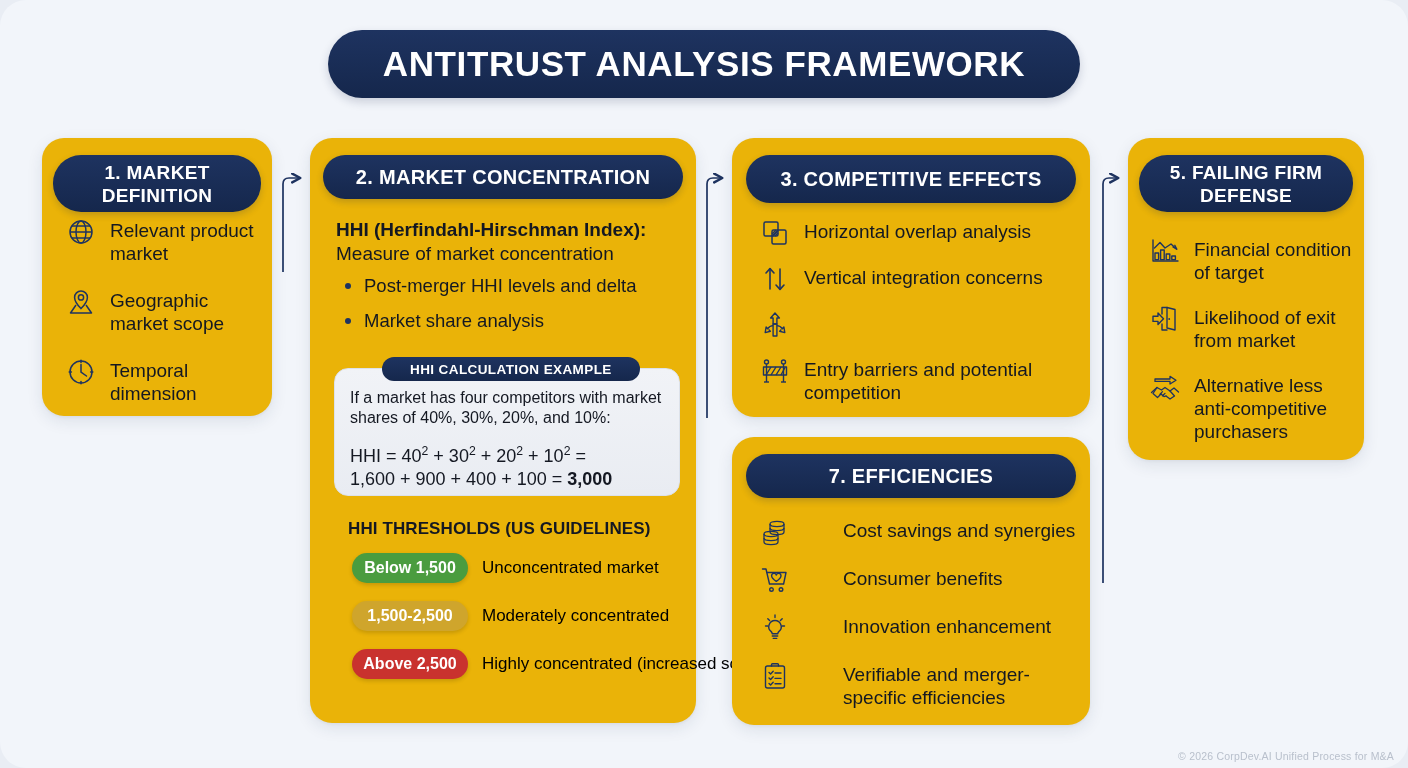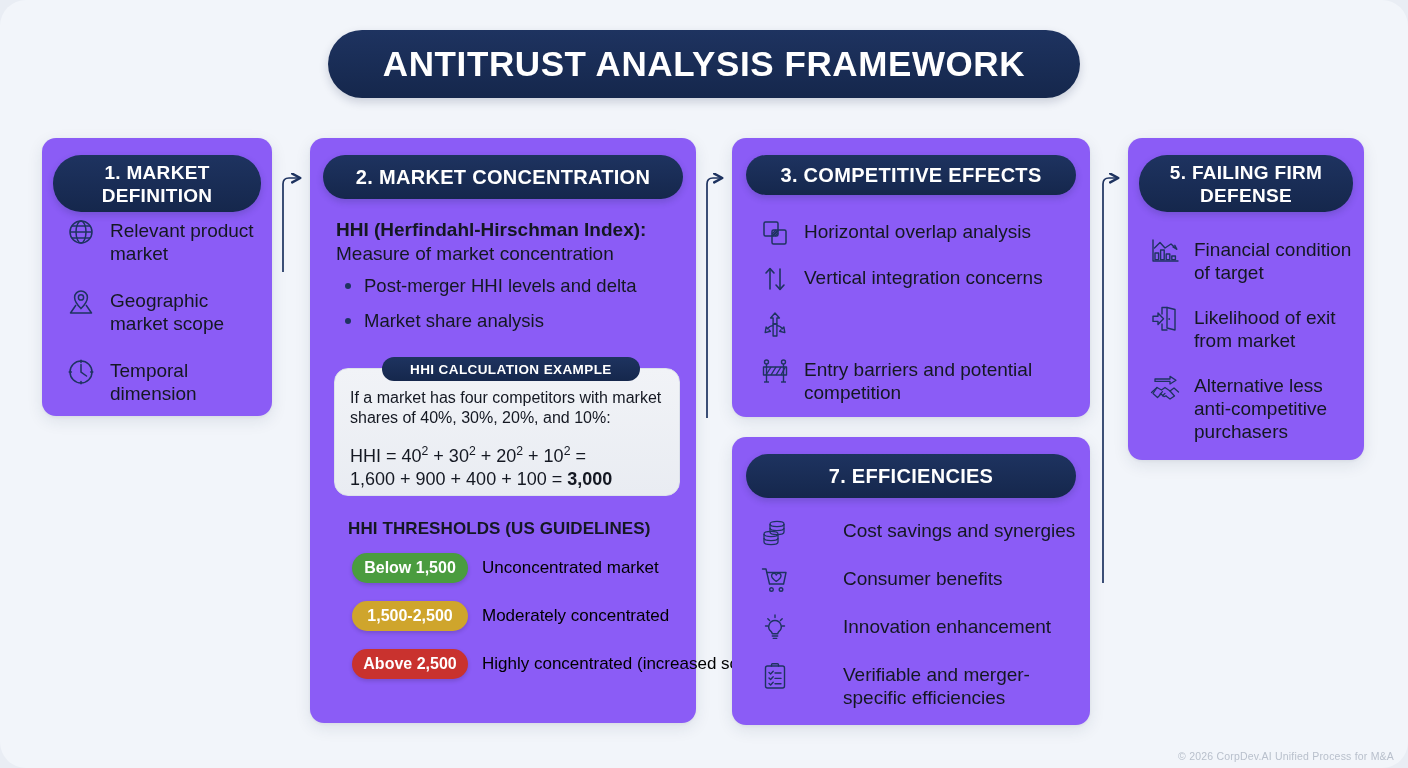--- a/index.html
+++ b/index.html
@@ -38,22 +38,22 @@
   #main-title .t {
     color: #fff;
     font-size: 35px;
     font-weight: 700;
     letter-spacing: .6px;
     text-transform: uppercase;
   }
   
   .card {
     position: absolute;
-    background: #8b5cf6;
-    border-radius: 14px;
+    background: #eab308;
+    border-radius: 22px;
     box-shadow: 0 5px 16px rgba(30,45,80,.10), 0 1px 3px rgba(30,45,80,.06);
   }
   .pill {
     background: linear-gradient(180deg,#1e3360 0%,#15274c 100%);
     border-radius: 28px;
     color: #fff;
     display: flex;
     align-items: center;
     justify-content: center;
     text-align: center;
@@ -65,21 +65,21 @@
   }
   
   #card-1 { left: 42px;   top: 138px; width: 230px; height: 278px; }
   #card-2 { left: 310px;  top: 138px; width: 386px; height: 585px; }
   #card-3 { left: 732px;  top: 138px; width: 358px; height: 279px; }
   #card-4 { left: 732px;  top: 437px; width: 358px; height: 288px; }
   #card-5 { left: 1128px; top: 138px; width: 236px; height: 322px; }
 
   #pill-1 { position:absolute; left:11px; top:17px; width:208px; height:57px; font-size:19px; line-height:23px;}
   #pill-2 { position:absolute; left:13px; top:17px; width:360px; height:44px; font-size:20px;}
-  #pill-3 { position:absolute; left:14px; top:17px; width:330px; height:40px; font-size:20px;}
+  #pill-3 { position:absolute; left:14px; top:17px; width:330px; height:48px; font-size:20px;}
   #pill-4 { position:absolute; left:14px; top:17px; width:330px; height:44px; font-size:20px;}
   #pill-5 { position:absolute; left:11px; top:17px; width:214px; height:57px; font-size:19px; line-height:23px;}
 
   
   .rows { position: absolute; }
   .row {
     display: flex;
     align-items: flex-start;
     margin-bottom: 14px;
   }

